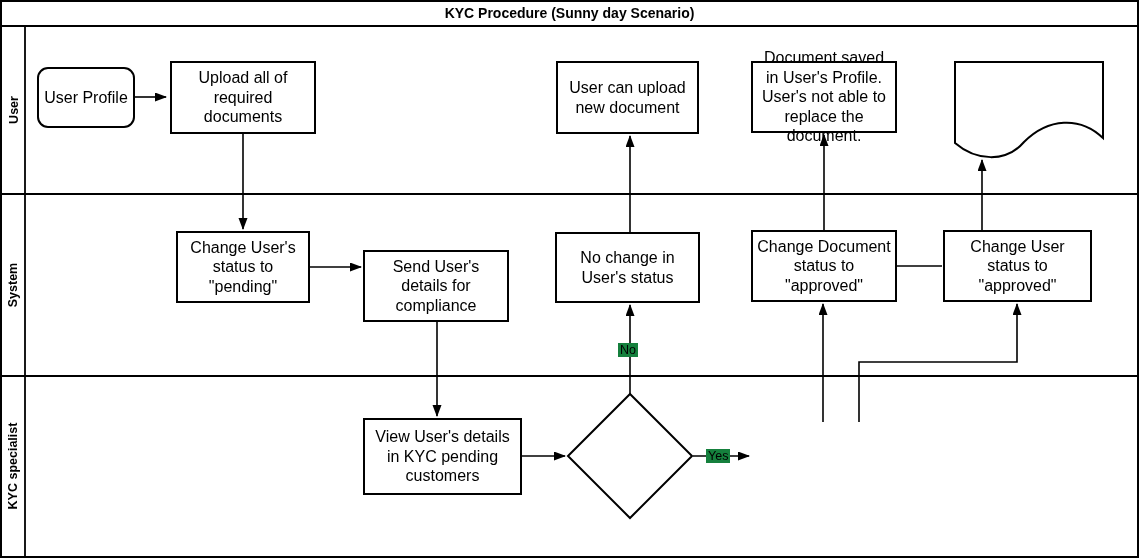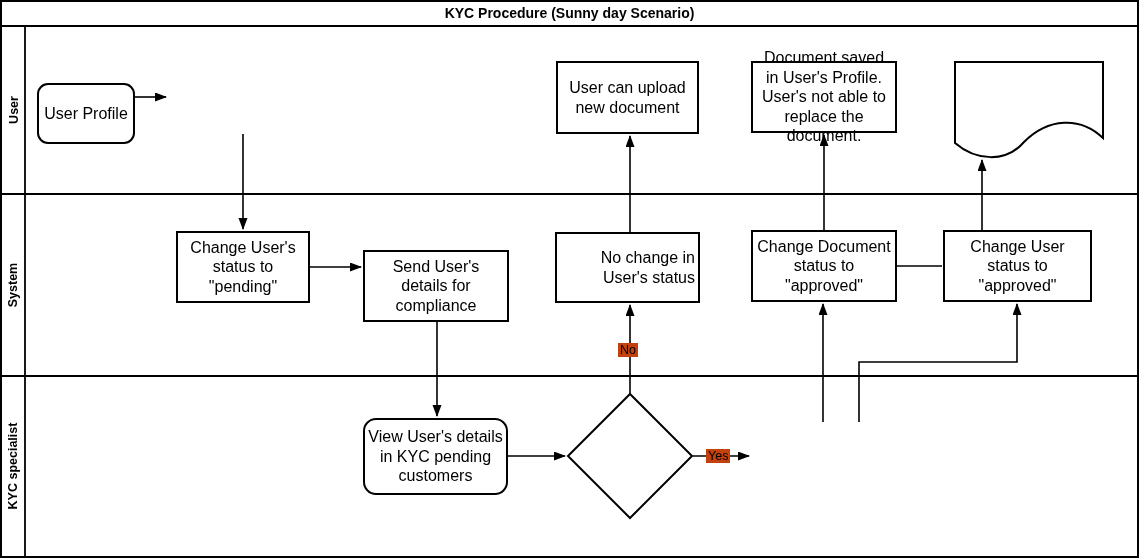--- a/index.html
+++ b/index.html
@@ -34,21 +34,21 @@
     padding:2px 3px;
   }
   .node.rounded{border-radius:11px;}
   .shape-text{
     position:absolute;box-sizing:border-box;
     display:flex;align-items:center;justify-content:center;
     text-align:center;font-size:12.5px;line-height:1.22;
     background:transparent;border:none;
   }
   .edge-label{
-    position:absolute;background:#c2410c;
+    position:absolute;background:#15803d;
     font-size:12.5px;line-height:14px;padding:0 2px;
   }
 </style>
 </head>
 <body>
 
 <div class="canvas">
 
   <svg class="wires" viewBox="0 0 1139 558">
     <defs>
@@ -87,28 +87,29 @@
   <div class="lane-label" style="top:26px;height:168px;">
     <span>User</span>
   </div>
   <div class="lane-label" style="top:194px;height:182px;">
     <span>System</span>
   </div>
   <div class="lane-label" style="top:376px;height:180px;">
     <span>KYC specialist</span>
   </div>
 
-  <div class="node rounded" style="left:37px;top:83px;width:98px;height:61px;">User Profile</div>
+  <div class="node rounded" style="left:37px;top:67px;width:98px;height:61px;">User Profile</div>
+  <div class="node" style="left:170px;top:61px;width:146px;height:73px;">Upload all of required documents</div>
   <div class="node" style="left:556px;top:61px;width:143px;height:73px;">User can upload new document</div>
   <div class="node" style="left:751px;top:61px;width:146px;height:72px;">Document saved in User's Profile. User's not able to replace the document.</div>
 
   <div class="node" style="left:176px;top:231px;width:134px;height:72px;">Change User's status to "pending"</div>
   <div class="node" style="left:363px;top:231px;width:146px;height:72px;margin-top:19px;">Send User's details for compliance</div>
-  <div class="node" style="left:555px;top:232px;width:145px;height:71px;text-align:right;">No change in User's status</div>
+  <div class="node" style="left:555px;top:232px;width:145px;height:71px;">No change in User's status</div>
   <div class="node" style="left:751px;top:230px;width:146px;height:72px;">Change Document status to "approved"</div>
   <div class="node" style="left:943px;top:230px;width:149px;height:72px;">Change User status to "approved"</div>
 
-  <div class="node" style="left:363px;top:418px;width:145px;height:77px;border-radius:13px;">View User's details in KYC pending customers</div>
+  <div class="node" style="left:363px;top:418px;width:159px;height:77px;">View User's details in KYC pending customers</div>
 
   <div class="edge-label" style="left:618px;top:343px;">No</div>
   <div class="edge-label" style="left:706px;top:449px;text-align:center;">Yes</div>
 
 </div>
 
 </body></html>

